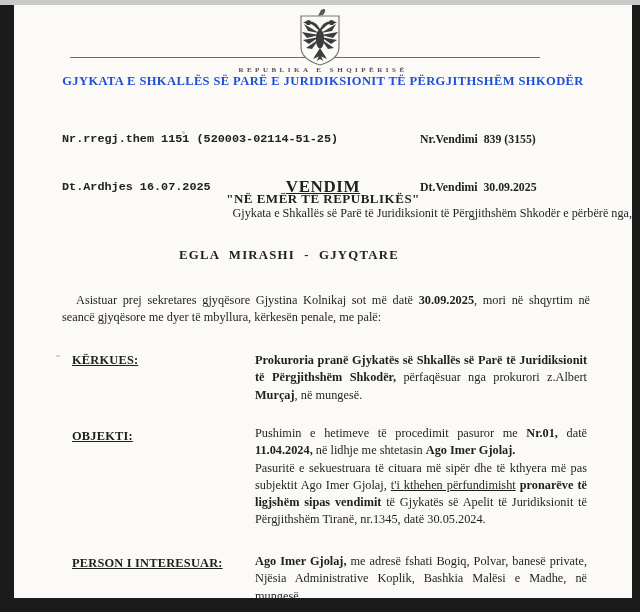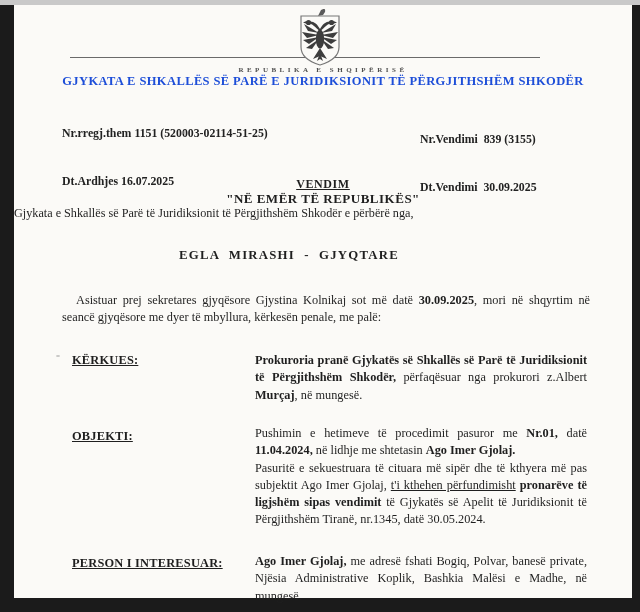--- a/index.html
+++ b/index.html
@@ -17,33 +17,33 @@
   .emblem{position:absolute;left:282px;top:4px;width:48px;height:58px;z-index:2;}
   .republic{
     position:absolute;left:0;top:61px;width:618px;text-align:center;
     font-size:7px;font-weight:bold;letter-spacing:3.5px;color:#4e4e4e;z-index:3;
   }
   .court{
     position:absolute;left:0;top:69px;width:618px;text-align:center;
     font-size:12.5px;font-weight:bold;letter-spacing:.4px;color:#1d4ed8;
   }
   .reg{position:absolute;font-size:11.8px;font-weight:bold;line-height:16px;white-space:pre;color:#222;}
-  .reg-left{left:48px;top:88px;}
+  .reg-left{left:48px;top:94px;font-family:Liberation Mono, monospace;}
   .reg-right{left:406px;top:94px;}
   
   .t-vendim{
     position:absolute;left:0;top:172px;width:618px;text-align:center;
-    font-size:12px;font-weight:bold;text-decoration:underline;letter-spacing:.6px;
+    font-size:17px;font-weight:bold;text-decoration:underline;letter-spacing:.6px;
   }
   .t-sub{
     position:absolute;left:0;top:186px;width:618px;text-align:center;
     font-size:13px;font-weight:bold;letter-spacing:.5px;
   }
   .t-comp{
-    position:absolute;left:0;top:201px;width:618px;text-align:left;font-size:12.2px;
+    position:absolute;left:0;top:201px;width:618px;text-align:right;font-size:12.2px;
   }
   .t-judge{
     position:absolute;left:0;top:243px;width:550px;text-align:center;
     font-size:12.8px;font-weight:bold;letter-spacing:1.2px;word-spacing:5px;
   }
   
   .intro{
     position:absolute;left:48px;top:287px;width:528px;
     font-size:12.3px;line-height:17px;text-align:justify;text-indent:14px;
   }

